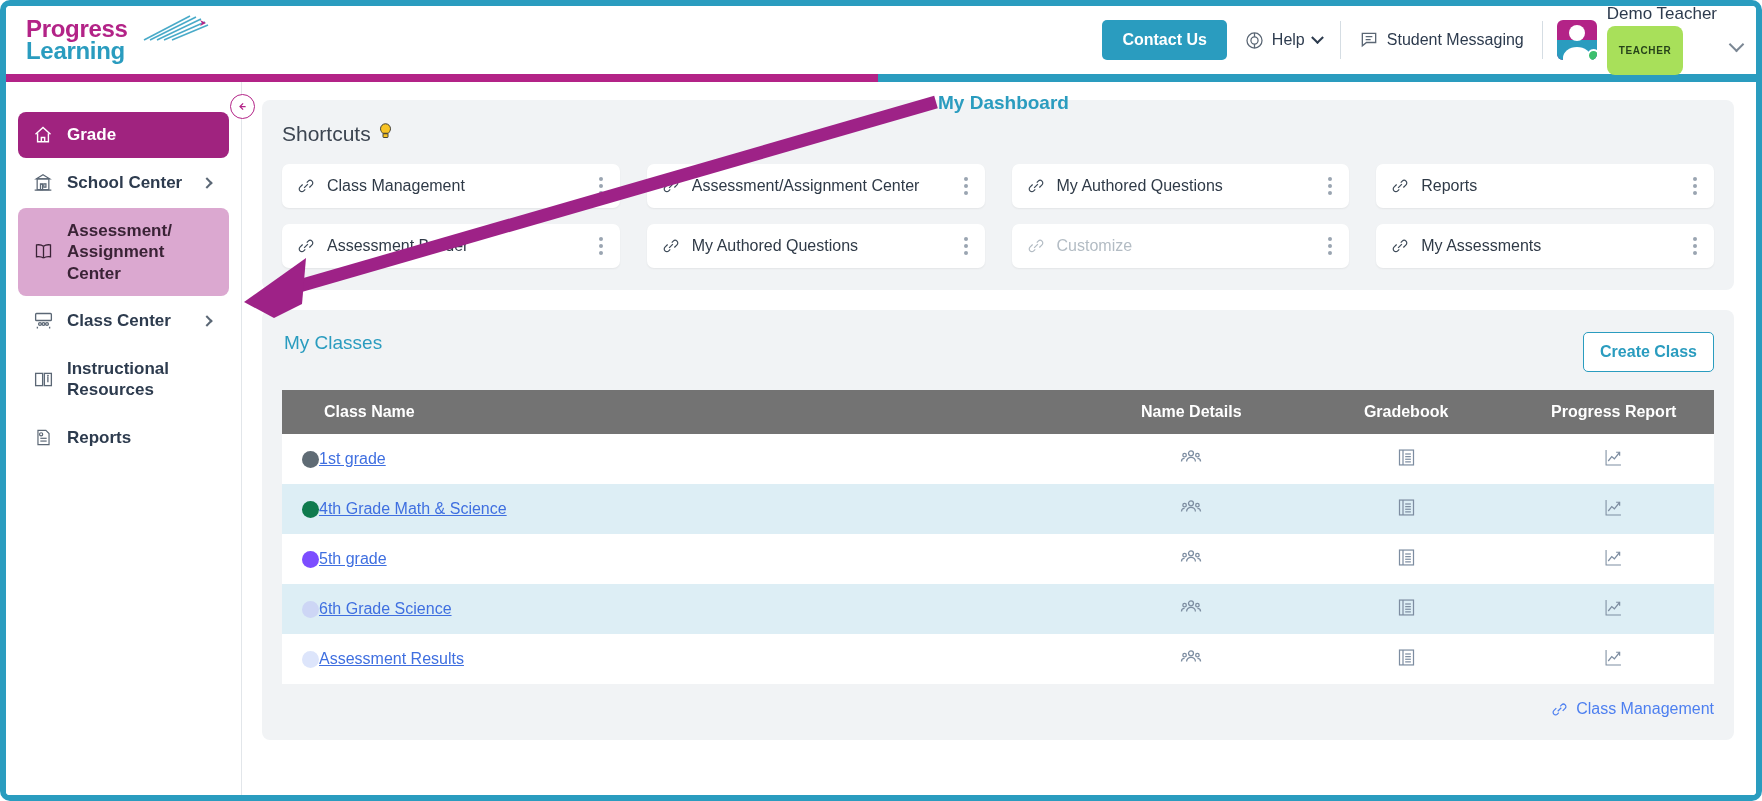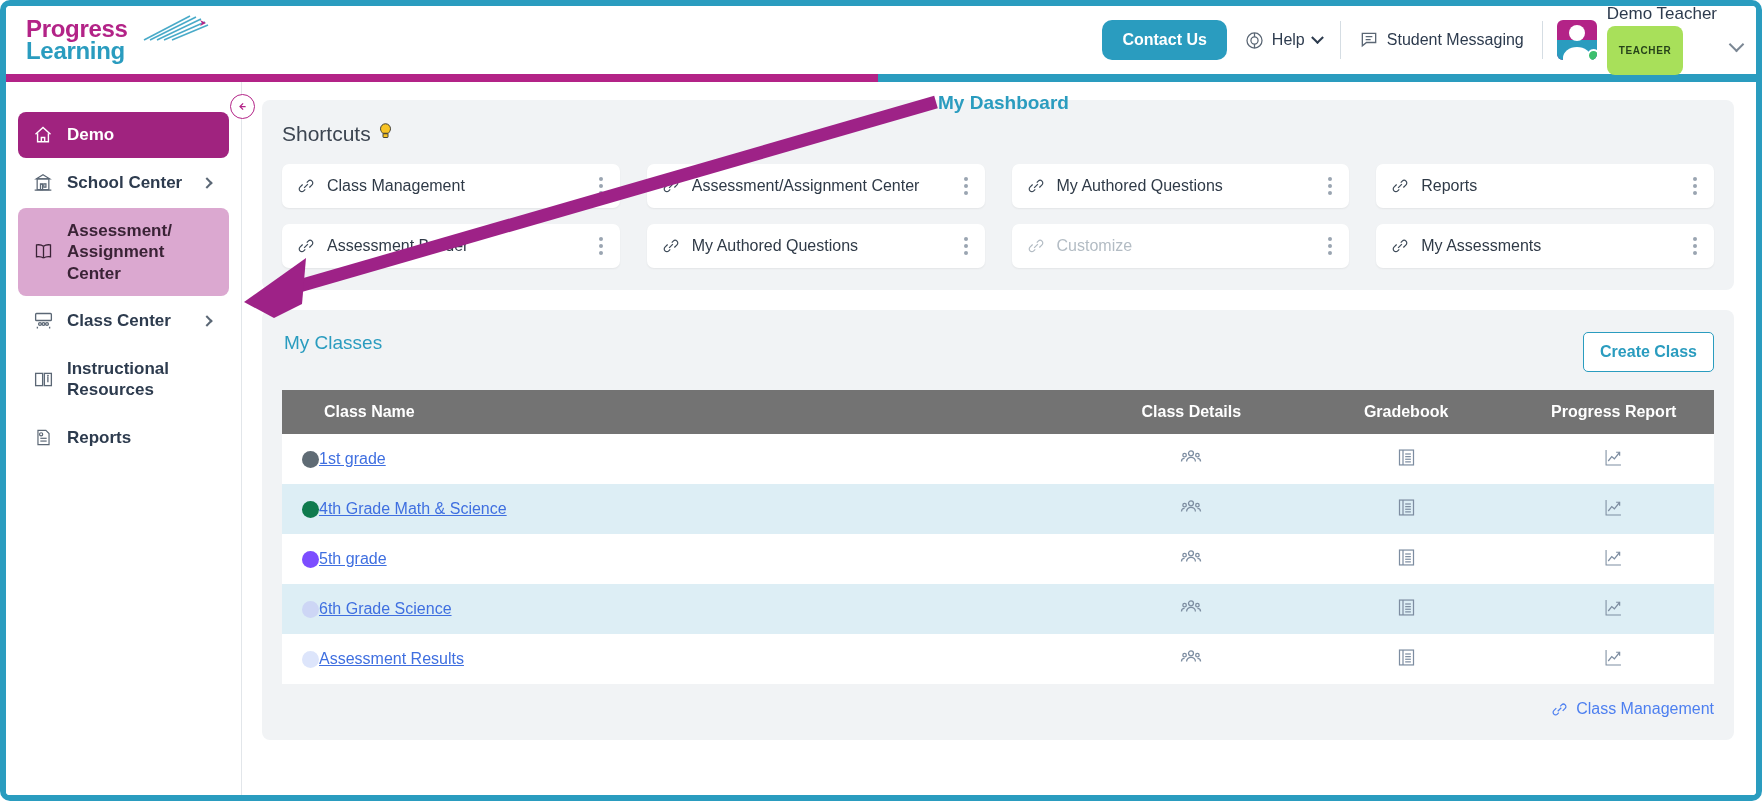--- a/index.html
+++ b/index.html
@@ -32,21 +32,21 @@
   .logo .swoosh {
     position: absolute; left: 118px; top: -4px; width: 90px; height: 28px;
   }
   .logo .l1 { font-size: 24px; font-weight: bold; color: #b32387; letter-spacing: -0.3px; }
   .logo .l2 { font-size: 24px; font-weight: bold; color: #2a9cbf; letter-spacing: -0.3px; }
 
   .header-right { display: flex; align-items: center; gap: 0; height: 100%; }
   .contact-btn {
     background: #2a9cbf; color: #fff; border: none;
     font-size: 16px; font-weight: bold; font-family: inherit;
-    padding: 11px 20px; border-radius: 10px; cursor: pointer;
+    padding: 11px 20px; border-radius: 5px; cursor: pointer;
   }
   .hdr-item {
     display: flex; align-items: center; gap: 8px;
     font-size: 16px; color: #2d3b4e; padding: 0 18px; cursor: pointer;
     height: 40px;
   }
   .hdr-div { width: 1px; height: 38px; background: #d5dde3; }
   .chev { display:inline-block; width: 9px; height: 9px; border-right: 2px solid #2d3b4e; border-bottom: 2px solid #2d3b4e; transform: rotate(45deg) translate(-2px,-2px); }
   .user-block { display: flex; align-items: center; gap: 10px; padding: 0 8px 0 14px; cursor: pointer; }
   .avatar { position: relative; width: 40px; height: 40px; border-radius: 6px; overflow: hidden; background: #b32387; flex: none; }
@@ -222,21 +222,21 @@
       <div class="nav">
 
         <div class="nav-item active">
           <span class="ico">
             <svg width="20" height="20" viewBox="0 0 24 24" fill="none" stroke="#ffffff" stroke-width="1.7">
                 <path d="M3 11 12 3l9 8"></path>
                 <path d="M5.5 10v10h13V10"></path>
                 <path d="M10 20v-5h4v5"></path>
               </svg>
           </span>
-          <span class="lbl">Demo</span>
+          <span class="lbl">Grade</span>
         </div>
 
         <div class="nav-item">
           <span class="ico">
             <svg width="20" height="20" viewBox="0 0 24 24" fill="none" stroke="#5b6775" stroke-width="1.5">
                 <path d="M12 2l8 5H4z"></path>
                 <rect x="5" y="7" width="14" height="13"></rect>
                 <rect x="9" y="13" width="2.5" height="7"></rect>
                 <rect x="13" y="13" width="2.5" height="4"></rect>
                 <line x1="2" y1="20.5" x2="22" y2="20.5"></line>
@@ -443,21 +443,21 @@
         <table class="classes">
           <colgroup>
               <col style="width:56%">
               <col style="width:15%">
               <col style="width:15%">
               <col style="width:14%">
             </colgroup>
           <thead>
             <tr>
               <th class="name">Class Name</th>
-              <th>Class Details</th>
+              <th>Name Details</th>
               <th>Gradebook</th>
               <th>Progress Report</th>
             </tr>
           </thead>
           <tbody id="cls-body">
               <tr>
                 <td class="name-cell">
        <span class="name-wrap">
          <span class="dot" style="background:#5f6b74"></span>
          <span class="cls-link">1st grade</span>

